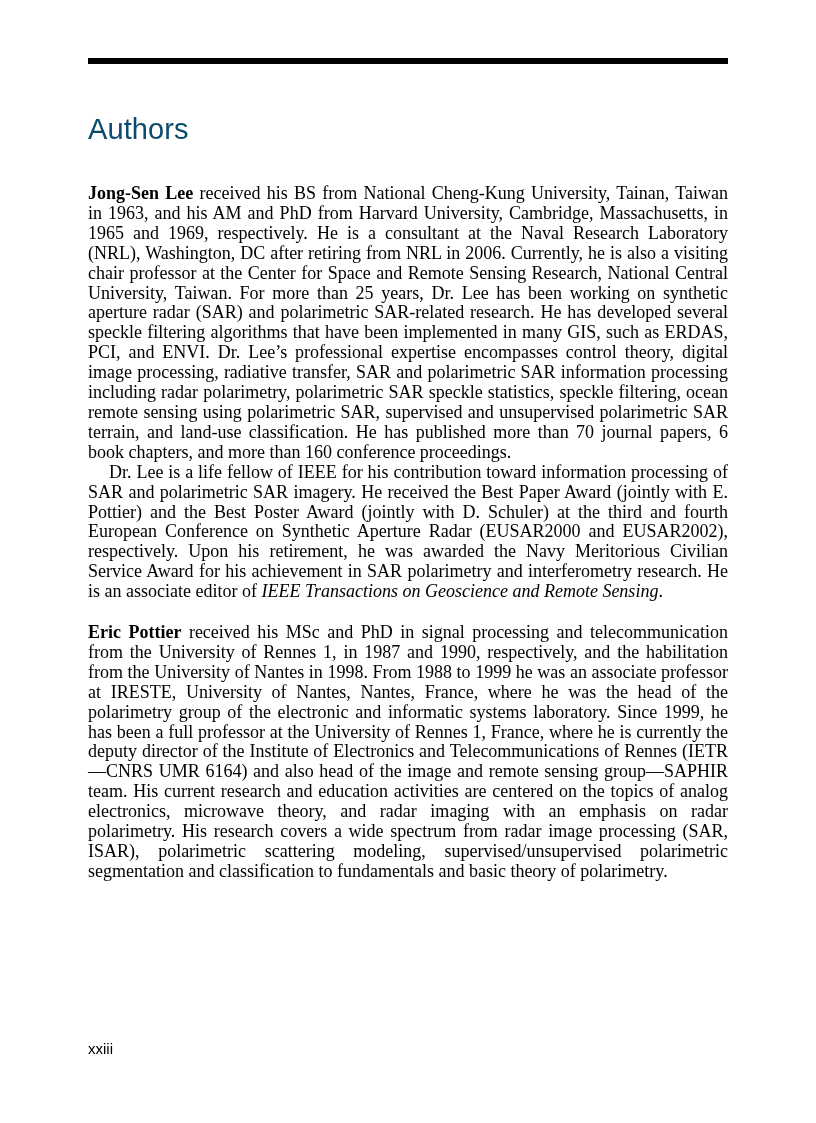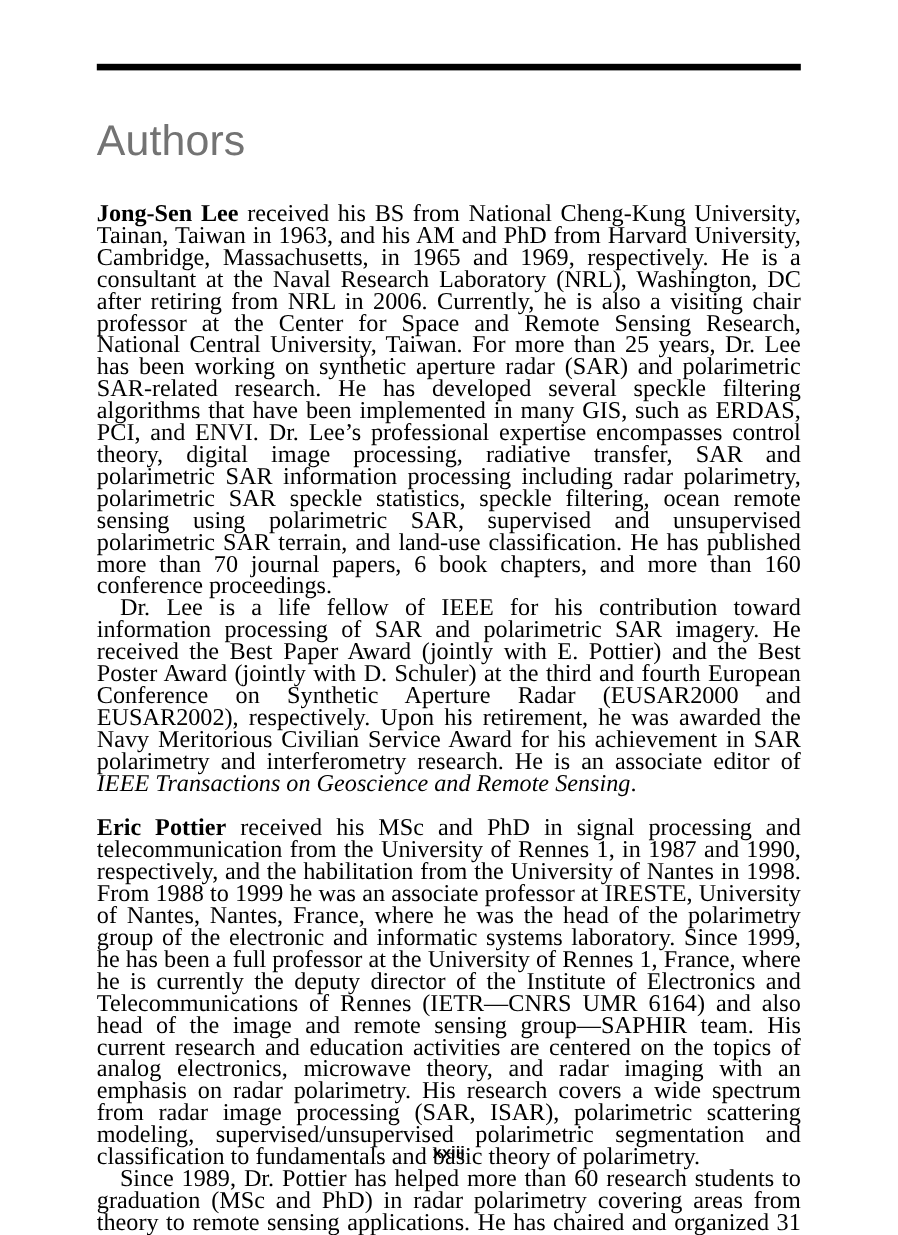--- a/index.html
+++ b/index.html
@@ -25,38 +25,38 @@
   }
   .header-rule {
     width: 100%;
     height: 6px;
     background: #000000;
     margin: 0;
   }
   .page-title {
     font-family: "Liberation Sans", "DejaVu Sans", sans-serif;
     font-weight: 300;
-    font-size: 39px;
+    font-size: 29px;
     line-height: 44px;
     letter-spacing: 0.1px;
     margin: 43px 0 0 0;
-    color: #737373;
+    color: #0c4a6e;
   }
   .bio {
     margin-top: 0;
   }
   .bio.first {
     margin-top: 33px;
   }
   .bio + .bio {
     margin-top: 21px;
   }
   p.para {
     margin: 0;
-    font-size: 22px;
+    font-size: 18px;
     line-height: 19.9px;
     text-align: justify;
     text-justify: inter-word;
     hyphens: manual;
     -webkit-hyphens: manual;
     color: #000000;
   }
   p.para.indent {
     text-indent: 21px;
   }
@@ -64,23 +64,23 @@
     font-weight: bold;
   }
   .ital {
     font-style: italic;
   }
   .folio {
     position: absolute;
     left: 88px;
     top: 1040px;
     width: 640px;
-    text-align: center;
+    text-align: left;
     font-family: "Liberation Sans", "DejaVu Sans", sans-serif;
-    font-weight: bold;
+    font-weight: normal;
     font-size: 15px;
     line-height: 18px;
     color: #000000;
   }
 </style>
 </head>
 <body>
 
 <div class="page">
 
@@ -90,20 +90,19 @@
 
     <h1 class="page-title">Authors</h1>
 
     <div class="bio first">
       <p class="para"><span class="name">Jong-Sen Lee</span><span> received his BS from National Cheng-Kung University, Tainan, Taiwan in 1963, and his AM and PhD from Harvard University, Cambridge, Massachusetts, in 1965 and 1969, respectively. He is a consultant at the Naval Research Laboratory (NRL), Washington, DC after retiring from NRL in 2006. Currently, he is also a visiting chair professor at the Center for Space and Remote Sensing Research, National Central University, Taiwan. For more than 25 years, Dr. Lee has been working on synthetic aperture radar (SAR) and polarimetric SAR-related research. He has developed several speckle filtering algorithms that have been implemented in many GIS, such as ERDAS, PCI, and ENVI. Dr. Lee’s professional expertise encompasses control theory, digital image processing, radiative transfer, SAR and polarimetric SAR information processing including radar polarimetry, polarimetric SAR speckle statistics, speckle filtering, ocean remote sensing using polarimetric SAR, supervised and unsupervised polarimetric SAR terrain, and land-use classification. He has published more than 70 journal papers, 6 book chapters, and more than 160 conference proceedings.</span></p>
       <p class="para indent"><span>Dr. Lee is a life fellow of IEEE for his contribution toward information processing of SAR and polarimetric SAR imagery. He received the Best Paper Award (jointly with E. Pottier) and the Best Poster Award (jointly with D. Schuler) at the third and fourth European Conference on Synthetic Aperture Radar (EUSAR2000 and EUSAR2002), respectively. Upon his retirement, he was awarded the Navy Meritorious Civilian Service Award for his achievement in SAR polarimetry and interferometry research. He is an associate editor of </span><span class="ital">IEEE Transactions on Geoscience and Remote Sensing</span><span>.</span></p>
     </div>
 
     <div class="bio">
       <p class="para"><span class="name">Eric Pottier</span><span> received his MSc and PhD in signal processing and telecommunication from the University of Rennes 1, in 1987 and 1990, respectively, and the habilitation from the University of Nantes in 1998. From 1988 to 1999 he was an associate professor at IRESTE, University of Nantes, Nantes, France, where he was the head of the polarimetry group of the electronic and informatic systems laboratory. Since 1999, he has been a full professor at the University of Rennes 1, France, where he is currently the deputy director of the Institute of Electronics and Telecommunications of Rennes (IETR—CNRS UMR 6164) and also head of the image and remote sensing group—SAPHIR team. His current research and education activities are centered on the topics of analog electronics, microwave theory, and radar imaging with an emphasis on radar polarimetry. His research covers a wide spectrum from radar image processing (SAR, ISAR), polarimetric scattering modeling, supervised/unsupervised polarimetric segmentation and classification to fundamentals and basic theory of polarimetry.</span></p>
-      <p class="para indent"><span>Since 1989, Dr. Pottier has helped more than 60 research students to graduation (MSc and PhD) in radar polarimetry covering areas from theory to remote sensing applications. He has chaired and organized 31 sessions in international</span></p>
     </div>
 
   </div>
 
   <div class="folio">xxiii</div>
 
 </div>
 
 </body></html>

